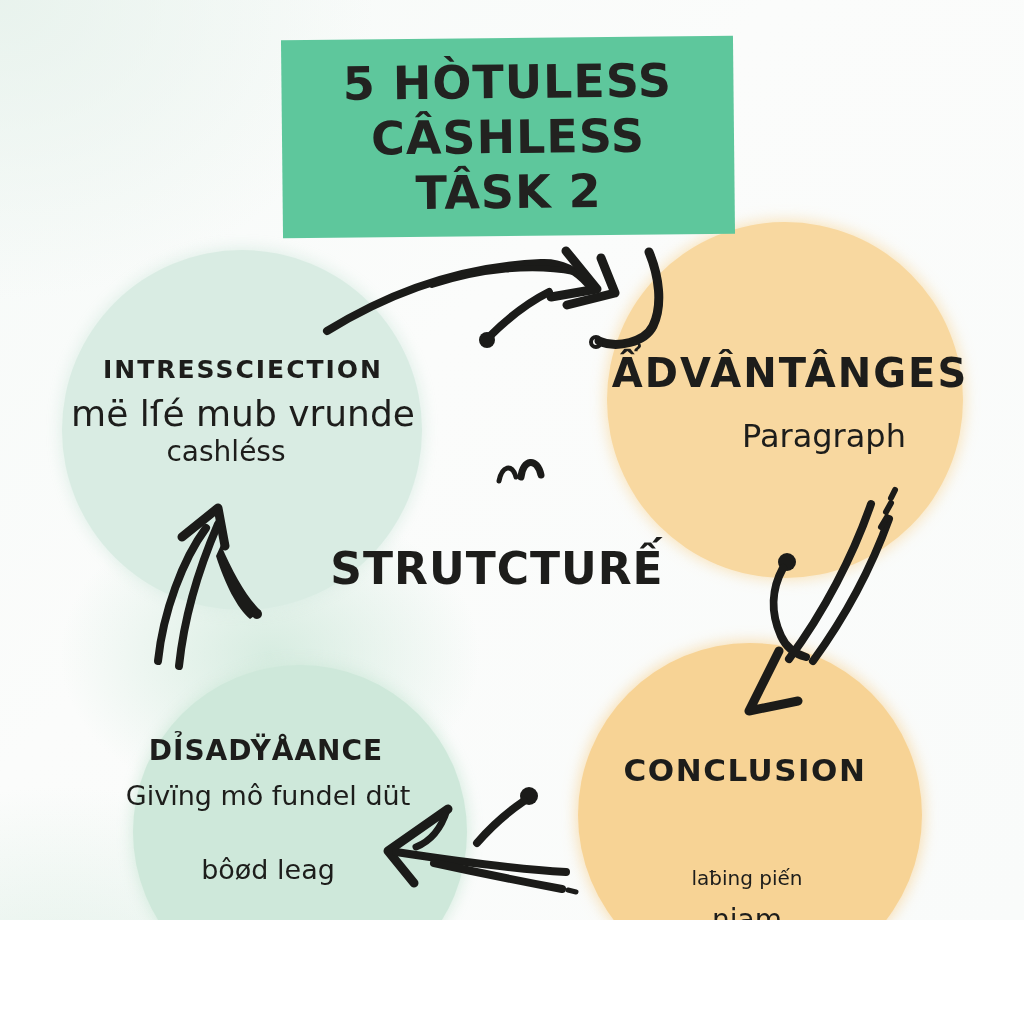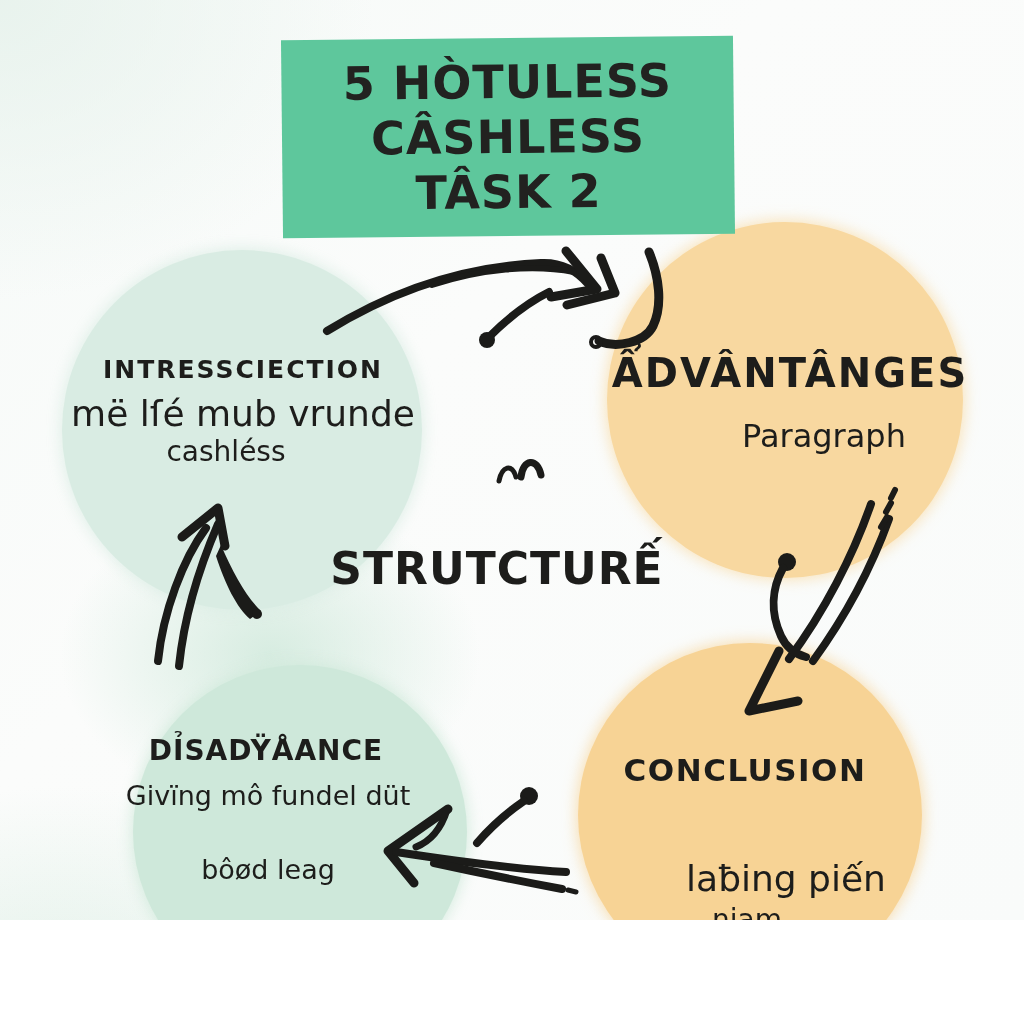--- a/index.html
+++ b/index.html
@@ -29,21 +29,21 @@
   .t-intro1{left:243px;top:413px;font-size:36px;}
   .t-intro2{left:226px;top:451px;font-size:28px;}
   .h-adv{left:782px;top:373px;font-weight:bold;font-size:40px;letter-spacing:2px;margin-left:8px;}
   .t-adv1{left:824px;top:428px;font-size:32px;margin-top:8px;}
   .h-dis{left:266px;top:750px;font-weight:bold;font-size:28px;letter-spacing:1px;}
   .t-dis1{left:268px;top:795px;font-size:27px;}
   .t-dis2{left:268px;top:833px;font-size:27px;}
   .t-dis3{left:268px;top:869px;font-size:27px;}
   .h-con{left:745px;top:770px;font-weight:bold;font-size:31px;letter-spacing:1.5px;}
   .t-con1{left:747px;top:837px;font-size:27px;}
-  .t-con2{left:786px;top:878px;font-size:36px;text-align:center;}
+  .t-con2{left:747px;top:878px;font-size:20px;text-align:center;}
   .t-con3{left:747px;top:919px;font-size:28px;}
   .c-word{left:510px;top:507px;font-weight:bold;font-size:50px;}
   .c-sub{left:497px;top:568px;font-weight:bold;font-size:44px;letter-spacing:1px;}
   svg.overlay{position:absolute;left:0;top:0;pointer-events:none;}
   .stroke{fill:none;stroke:#1b1b19;stroke-linecap:round;stroke-linejoin:round;}
 </style>
 </head>
 <body>
 
 <div class="stage">

